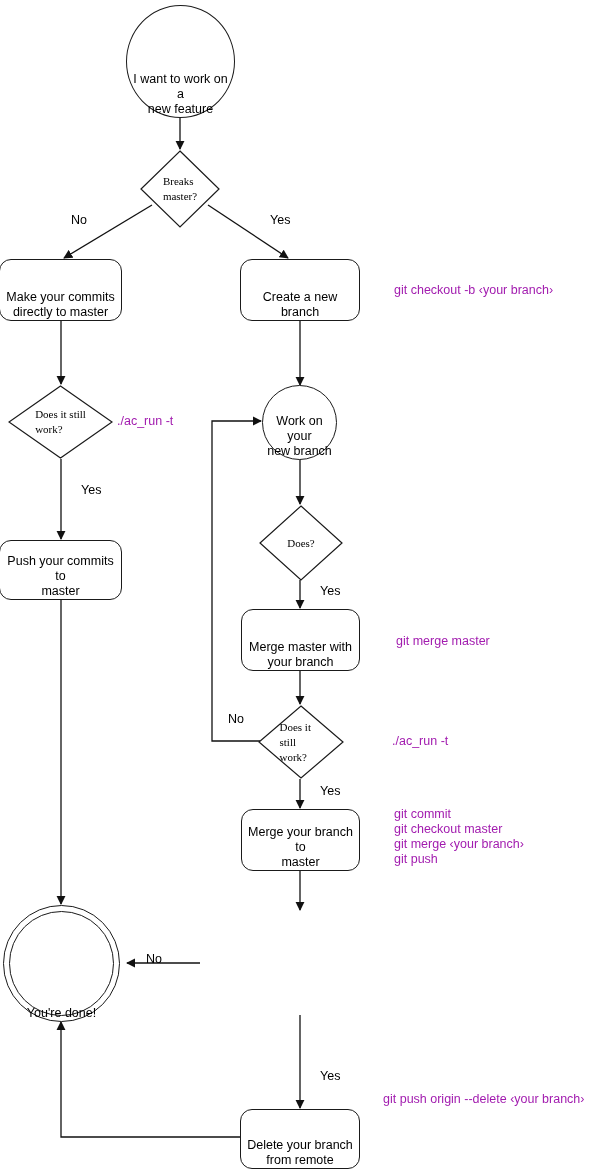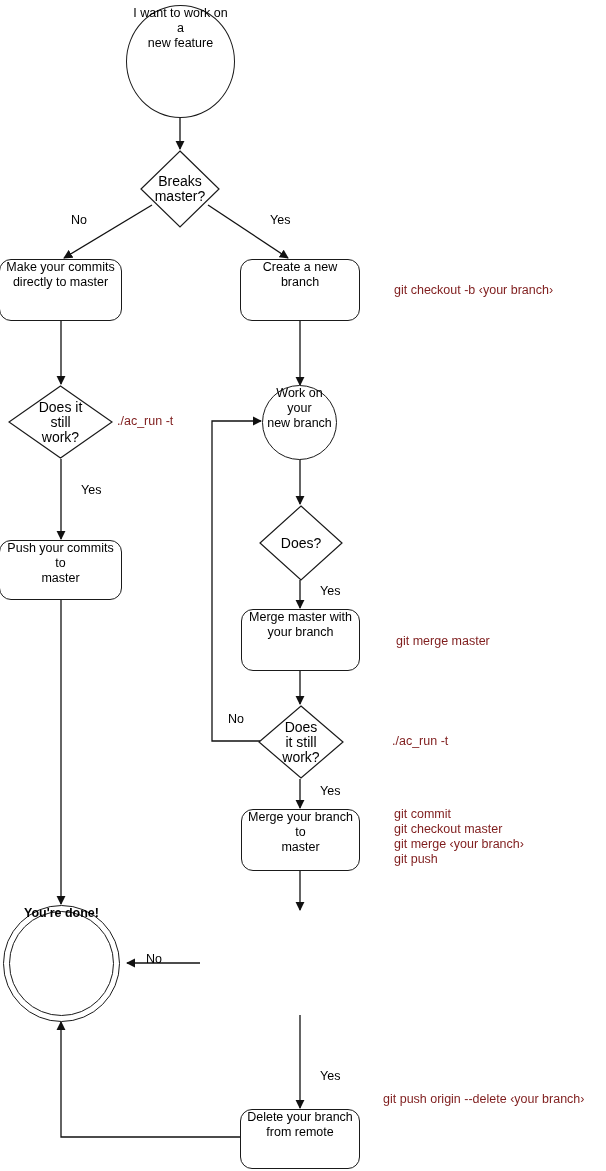--- a/index.html
+++ b/index.html
@@ -24,39 +24,38 @@
     left: 0;
     top: 0;
     width: 606px;
     height: 1171px;
     pointer-events: none;
   }
   .node {
     position: absolute;
     box-sizing: border-box;
     display: flex;
-    align-items: flex-start;
+    align-items: flex-end;
     justify-content: center;
     text-align: center;
     font-size: 12.5px;
     line-height: 15px;
     color: #000000;
     background: #ffffff;
     border: 1.2px solid #1a1a1a;
   }
   .node.process {
     border-radius: 12px;
   }
   .node.circle {
     border-radius: 50%;
   }
   .node.terminal {
     border-radius: 50%;
     border-width: 1.2px;
-    font-weight: bold;
   }
   .node.terminal .inner-ring {
     position: absolute;
     left: 5px;
     top: 5px;
     right: 5px;
     bottom: 5px;
     border: 1.2px solid #1a1a1a;
     border-radius: 50%;
     pointer-events: none;
@@ -76,38 +75,39 @@
     left: 0;
     top: 0;
     width: 100%;
     height: 100%;
   }
   .diamond .label {
     position: absolute;
     left: 50%;
     top: 50%;
     transform: translate(-50%, -50%);
-    text-align: center;
-    font-size: 14px;
+    text-align: left;
+    font-size: 11px;
     line-height: 15px;
     white-space: pre-line;
     z-index: 2;
+    font-family: Liberation Serif, serif;
   }
   .edge-label {
     position: absolute;
     font-size: 12.5px;
     line-height: 15px;
     color: #000000;
     white-space: nowrap;
   }
   .annotation {
     position: absolute;
     font-size: 12.5px;
     line-height: 15px;
-    color: #7f1d1d;
+    color: #a21caf;
     white-space: pre-line;
   }
 </style>
 </head>
 <body>
 
 <div id="canvas">
 
   <svg id="edges" viewBox="0 0 606 1171" width="606" height="1171" xmlns="http://www.w3.org/2000/svg">
     <defs>

